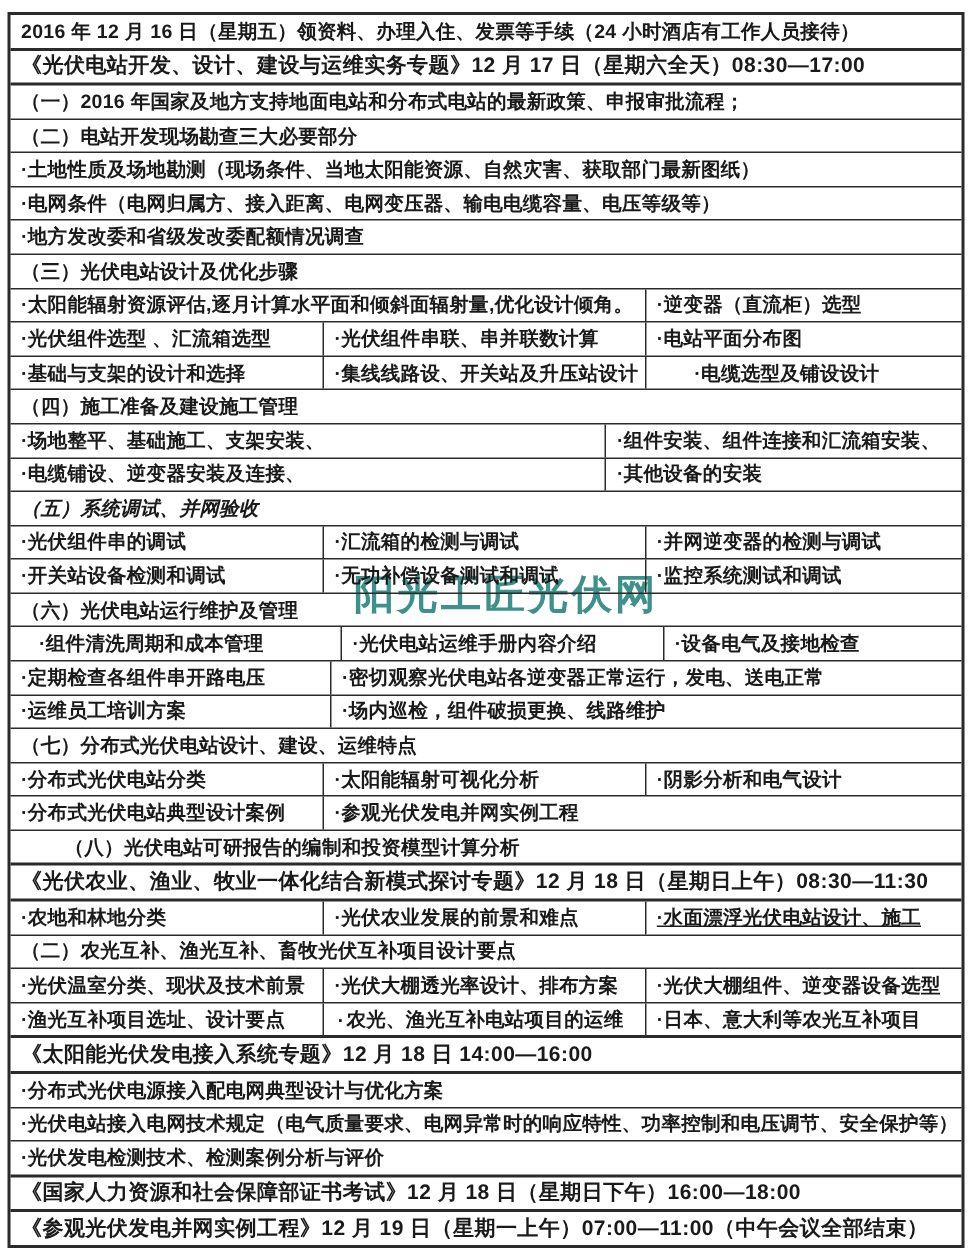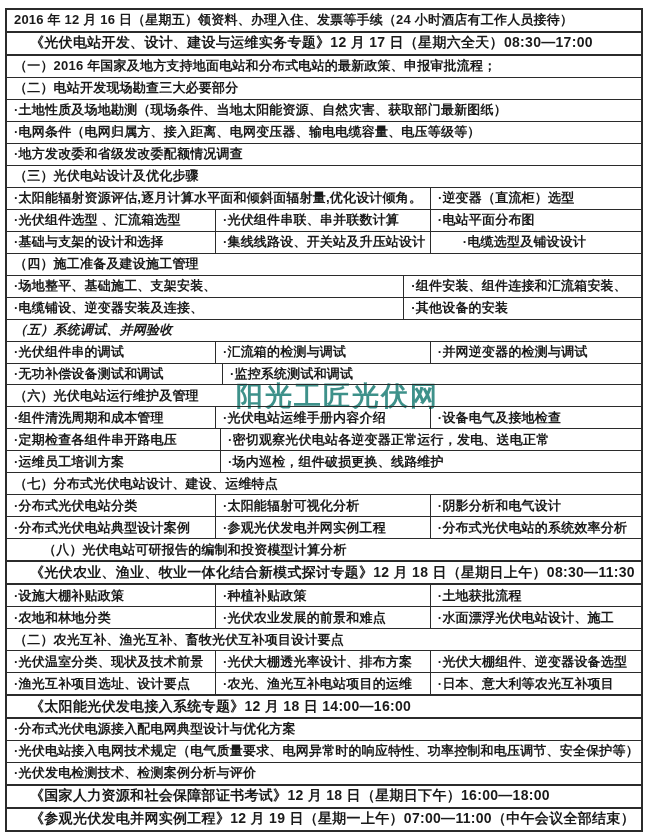--- a/index.html
+++ b/index.html
@@ -34,21 +34,21 @@
     z-index:1;
   }
   .row{
     flex:1 1 0;
     min-height:0;
     display:flex;
     align-items:stretch;
     box-sizing:border-box;
   }
   .row + .row{border-top:1px solid #2b2b2b;}
-  .row + .row.title{border-top-width:2px;padding-left:16px;}
+  .row + .row.title{border-top-width:2px;}
   .row.title + .row{border-top-width:2px;}
   .cell{
     box-sizing:border-box;
     display:flex;
     align-items:center;
     padding:0 3px 0 7px;
     overflow:hidden;
     white-space:nowrap;
     font-size:13px;
     font-weight:600;
@@ -118,28 +118,29 @@
       </div>
       <div class="row plain">
         <div class="cell" style="flex: 0 0 100%; width: 100%; font-style: italic;">（五）系统调试、并网验收</div>
       </div>
       <div class="row plain">
         <div class="cell" style="flex: 0 0 32.8%; width: 32.8%;">·光伏组件串的调试</div>
         <div class="cell" style="flex: 0 0 33.9%; width: 33.9%;">·汇流箱的检测与调试</div>
         <div class="cell" style="flex: 0 0 33.3%; width: 33.3%;">·并网逆变器的检测与调试</div>
       </div>
       <div class="row plain">
+        <div class="cell" style="flex: 0 0 32.8%; width: 32.8%;">·开关站设备检测和调试</div>
         <div class="cell" style="flex: 0 0 33.9%; width: 33.9%;">·无功补偿设备测试和调试</div>
         <div class="cell" style="flex: 0 0 33.3%; width: 33.3%;">·监控系统测试和调试</div>
       </div>
       <div class="row plain">
         <div class="cell" style="flex: 0 0 100%; width: 100%;">（六）光伏电站运行维护及管理</div>
       </div>
       <div class="row plain">
-        <div class="cell" style="flex: 0 0 32.8%; width: 32.8%;">·组件清洗周期和成本管理</div>
+        <div class="cell" style="flex: 0 0 32.8%; width: 32.8%; margin-left: 12px;">·组件清洗周期和成本管理</div>
         <div class="cell" style="flex: 0 0 33.9%; width: 33.9%;">·光伏电站运维手册内容介绍</div>
         <div class="cell" style="flex: 0 0 33.3%; width: 33.3%;">·设备电气及接地检查</div>
       </div>
       <div class="row plain">
         <div class="cell" style="flex: 0 0 33.6%; width: 33.6%;">·定期检查各组件串开路电压</div>
         <div class="cell" style="flex: 0 0 66.4%; width: 66.4%;">·密切观察光伏电站各逆变器正常运行，发电、送电正常</div>
       </div>
       <div class="row plain">
         <div class="cell" style="flex: 0 0 33.6%; width: 33.6%;">·运维员工培训方案</div>
         <div class="cell" style="flex: 0 0 66.4%; width: 66.4%;">·场内巡检，组件破损更换、线路维护</div>
@@ -148,49 +149,43 @@
         <div class="cell" style="flex: 0 0 100%; width: 100%;">（七）分布式光伏电站设计、建设、运维特点</div>
       </div>
       <div class="row plain">
         <div class="cell" style="flex: 0 0 32.8%; width: 32.8%;">·分布式光伏电站分类</div>
         <div class="cell" style="flex: 0 0 33.9%; width: 33.9%;">·太阳能辐射可视化分析</div>
         <div class="cell" style="flex: 0 0 33.3%; width: 33.3%;">·阴影分析和电气设计</div>
       </div>
       <div class="row plain">
         <div class="cell" style="flex: 0 0 32.8%; width: 32.8%;">·分布式光伏电站典型设计案例</div>
         <div class="cell" style="flex: 0 0 33.9%; width: 33.9%;">·参观光伏发电并网实例工程</div>
-        <div class="cell" style="flex: 0 0 33.3%; width: 33.3%;">·分布式光伏电站的系统效率分析</div>
       </div>
       <div class="row plain">
         <div class="cell" style="flex: 0 0 100%; width: 100%; padding-left: 36px;">（八）光伏电站可研报告的编制和投资模型计算分析</div>
       </div>
       <div class="row title">
         <div class="cell" style="flex: 0 0 100%; width: 100%;">《光伏农业、渔业、牧业一体化结合新模式探讨专题》12 月 18 日（星期日上午）08:30—11:30</div>
-      </div>
-      <div class="row plain">
-        <div class="cell" style="flex: 0 0 32.8%; width: 32.8%;">·设施大棚补贴政策</div>
-        <div class="cell" style="flex: 0 0 33.9%; width: 33.9%;">·种植补贴政策</div>
-        <div class="cell" style="flex: 0 0 33.3%; width: 33.3%;">·土地获批流程</div>
       </div>
       <div class="row plain">
         <div class="cell" style="flex: 0 0 32.8%; width: 32.8%;">·农地和林地分类</div>
         <div class="cell" style="flex: 0 0 33.9%; width: 33.9%;">·光伏农业发展的前景和难点</div>
-        <div class="cell" style="flex: 0 0 33.3%; width: 33.3%;">·水面漂浮光伏电站设计、施工</div>
+        <div class="cell" style="flex: 0 0 33.3%; width: 33.3%; text-decoration: underline;">·水面漂浮光伏电站设计、施工</div>
       </div>
       <div class="row plain">
         <div class="cell" style="flex: 0 0 100%; width: 100%;">（二）农光互补、渔光互补、畜牧光伏互补项目设计要点</div>
       </div>
       <div class="row plain">
         <div class="cell" style="flex: 0 0 32.8%; width: 32.8%;">·光伏温室分类、现状及技术前景</div>
         <div class="cell" style="flex: 0 0 33.9%; width: 33.9%;">·光伏大棚透光率设计、排布方案</div>
         <div class="cell" style="flex: 0 0 33.3%; width: 33.3%;">·光伏大棚组件、逆变器设备选型</div>
       </div>
       <div class="row plain">
         <div class="cell" style="flex: 0 0 32.8%; width: 32.8%;">·渔光互补项目选址、设计要点</div>
-        <div class="cell" style="flex: 0 0 33.9%; width: 33.9%;">·农光、渔光互补电站项目的运维</div>
+        <div class="cell" style="flex: 0 0 33.9%; width: 33.9%; font-family: Liberation Mono, monospace;">·农光、渔光互补电站项目的运维</div>
         <div class="cell" style="flex: 0 0 33.3%; width: 33.3%;">·日本、意大利等农光互补项目</div>
       </div>
       <div class="row title">
         <div class="cell" style="flex: 0 0 100%; width: 100%;">《太阳能光伏发电接入系统专题》12 月 18 日 14:00—16:00</div>
       </div>
       <div class="row plain">
         <div class="cell" style="flex: 0 0 100%; width: 100%;">·分布式光伏电源接入配电网典型设计与优化方案</div>
       </div>
       <div class="row plain">
         <div class="cell" style="flex: 0 0 100%; width: 100%;">·光伏电站接入电网技术规定（电气质量要求、电网异常时的响应特性、功率控制和电压调节、安全保护等）</div>

